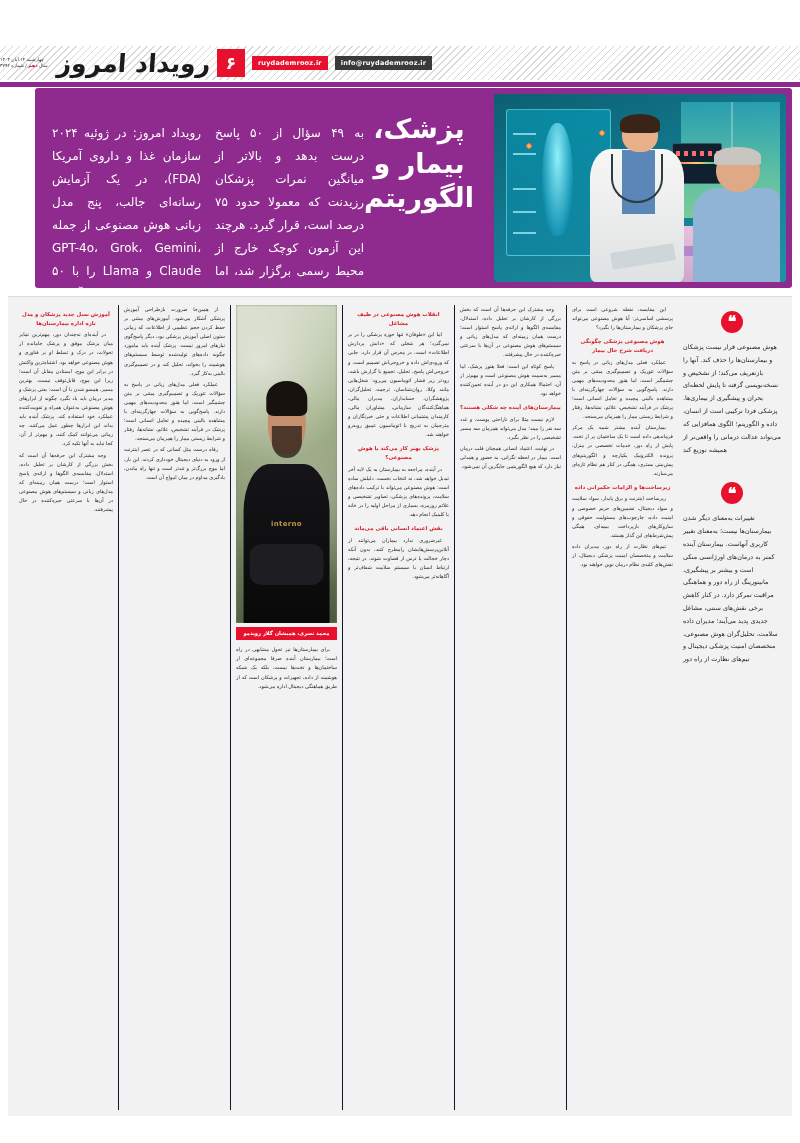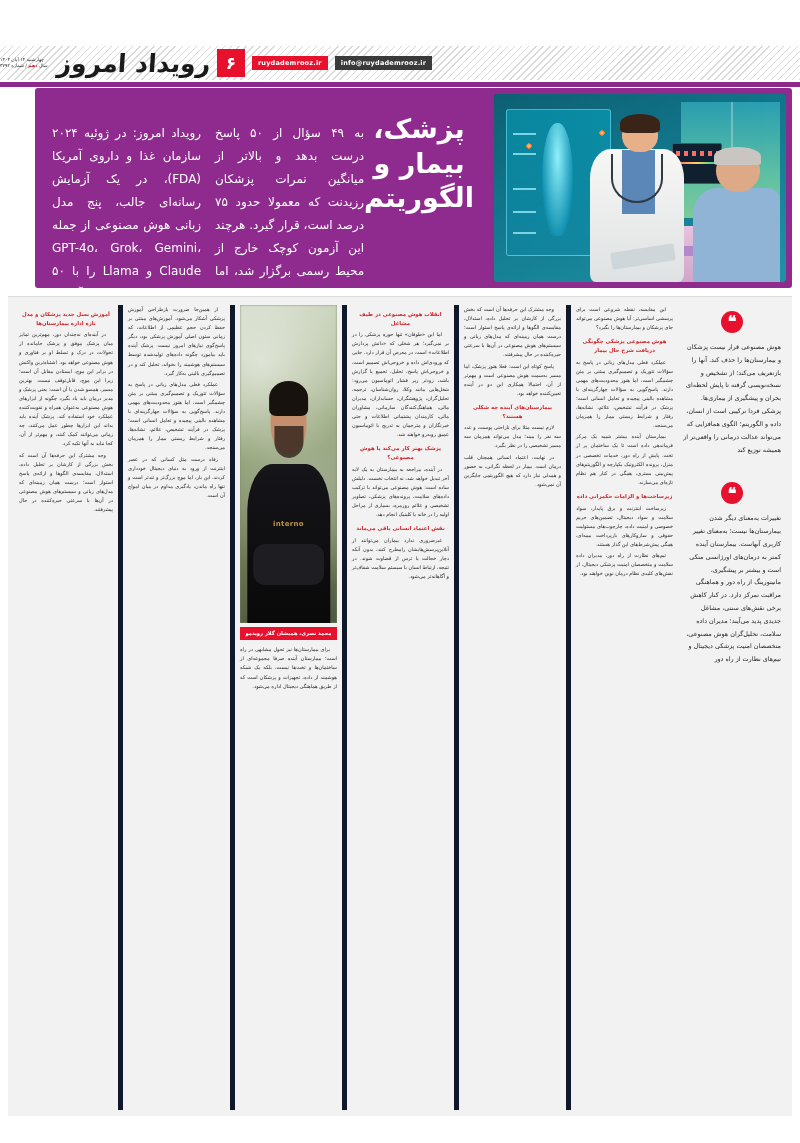--- a/index.html
+++ b/index.html
@@ -273,21 +273,21 @@
     inset: 0;
     display: flex;
     flex-direction: row;
     padding: 8px 6px 6px 6px;
     gap: 0;
   }
 
   .col {
     position: relative;
     padding: 0 5px;
-    border-left: 5px solid #0f172a;
+    border-left: 1px solid #0f172a;
   }
   .col:last-child { border-left: none; }
 
   .col-quote  { width: 104px; flex: 0 0 104px; }
   .col-a      { width: 112px; flex: 0 0 112px; }
   .col-b      { width: 112px; flex: 0 0 112px; }
   .col-c      { width: 112px; flex: 0 0 112px; }
   .col-d      { width: 112px; flex: 0 0 112px; }
   .col-e      { width: 112px; flex: 0 0 112px; }
   .col-f      { width: 108px; flex: 0 0 108px; border-left: none; }
@@ -317,21 +317,21 @@
     background: #e8112d;
     color: #fff;
     display: flex; align-items: center; justify-content: center;
     font-size: 16px; font-weight: 700; line-height: 0.7;
     margin: 6px auto 8px auto;
     font-family: "DejaVu Serif", serif;
   }
   .quote-text {
     font-size: 6.4px;
     line-height: 2.0;
-    text-align: right;
+    text-align: left;
     color: #1d1d1d;
   }
   .quote-block + .quote-block { margin-top: 26px; }
 
   
   .portrait {
     position: relative;
     width: 100%;
     height: 318px;
     margin: 0 0 4px 0;

